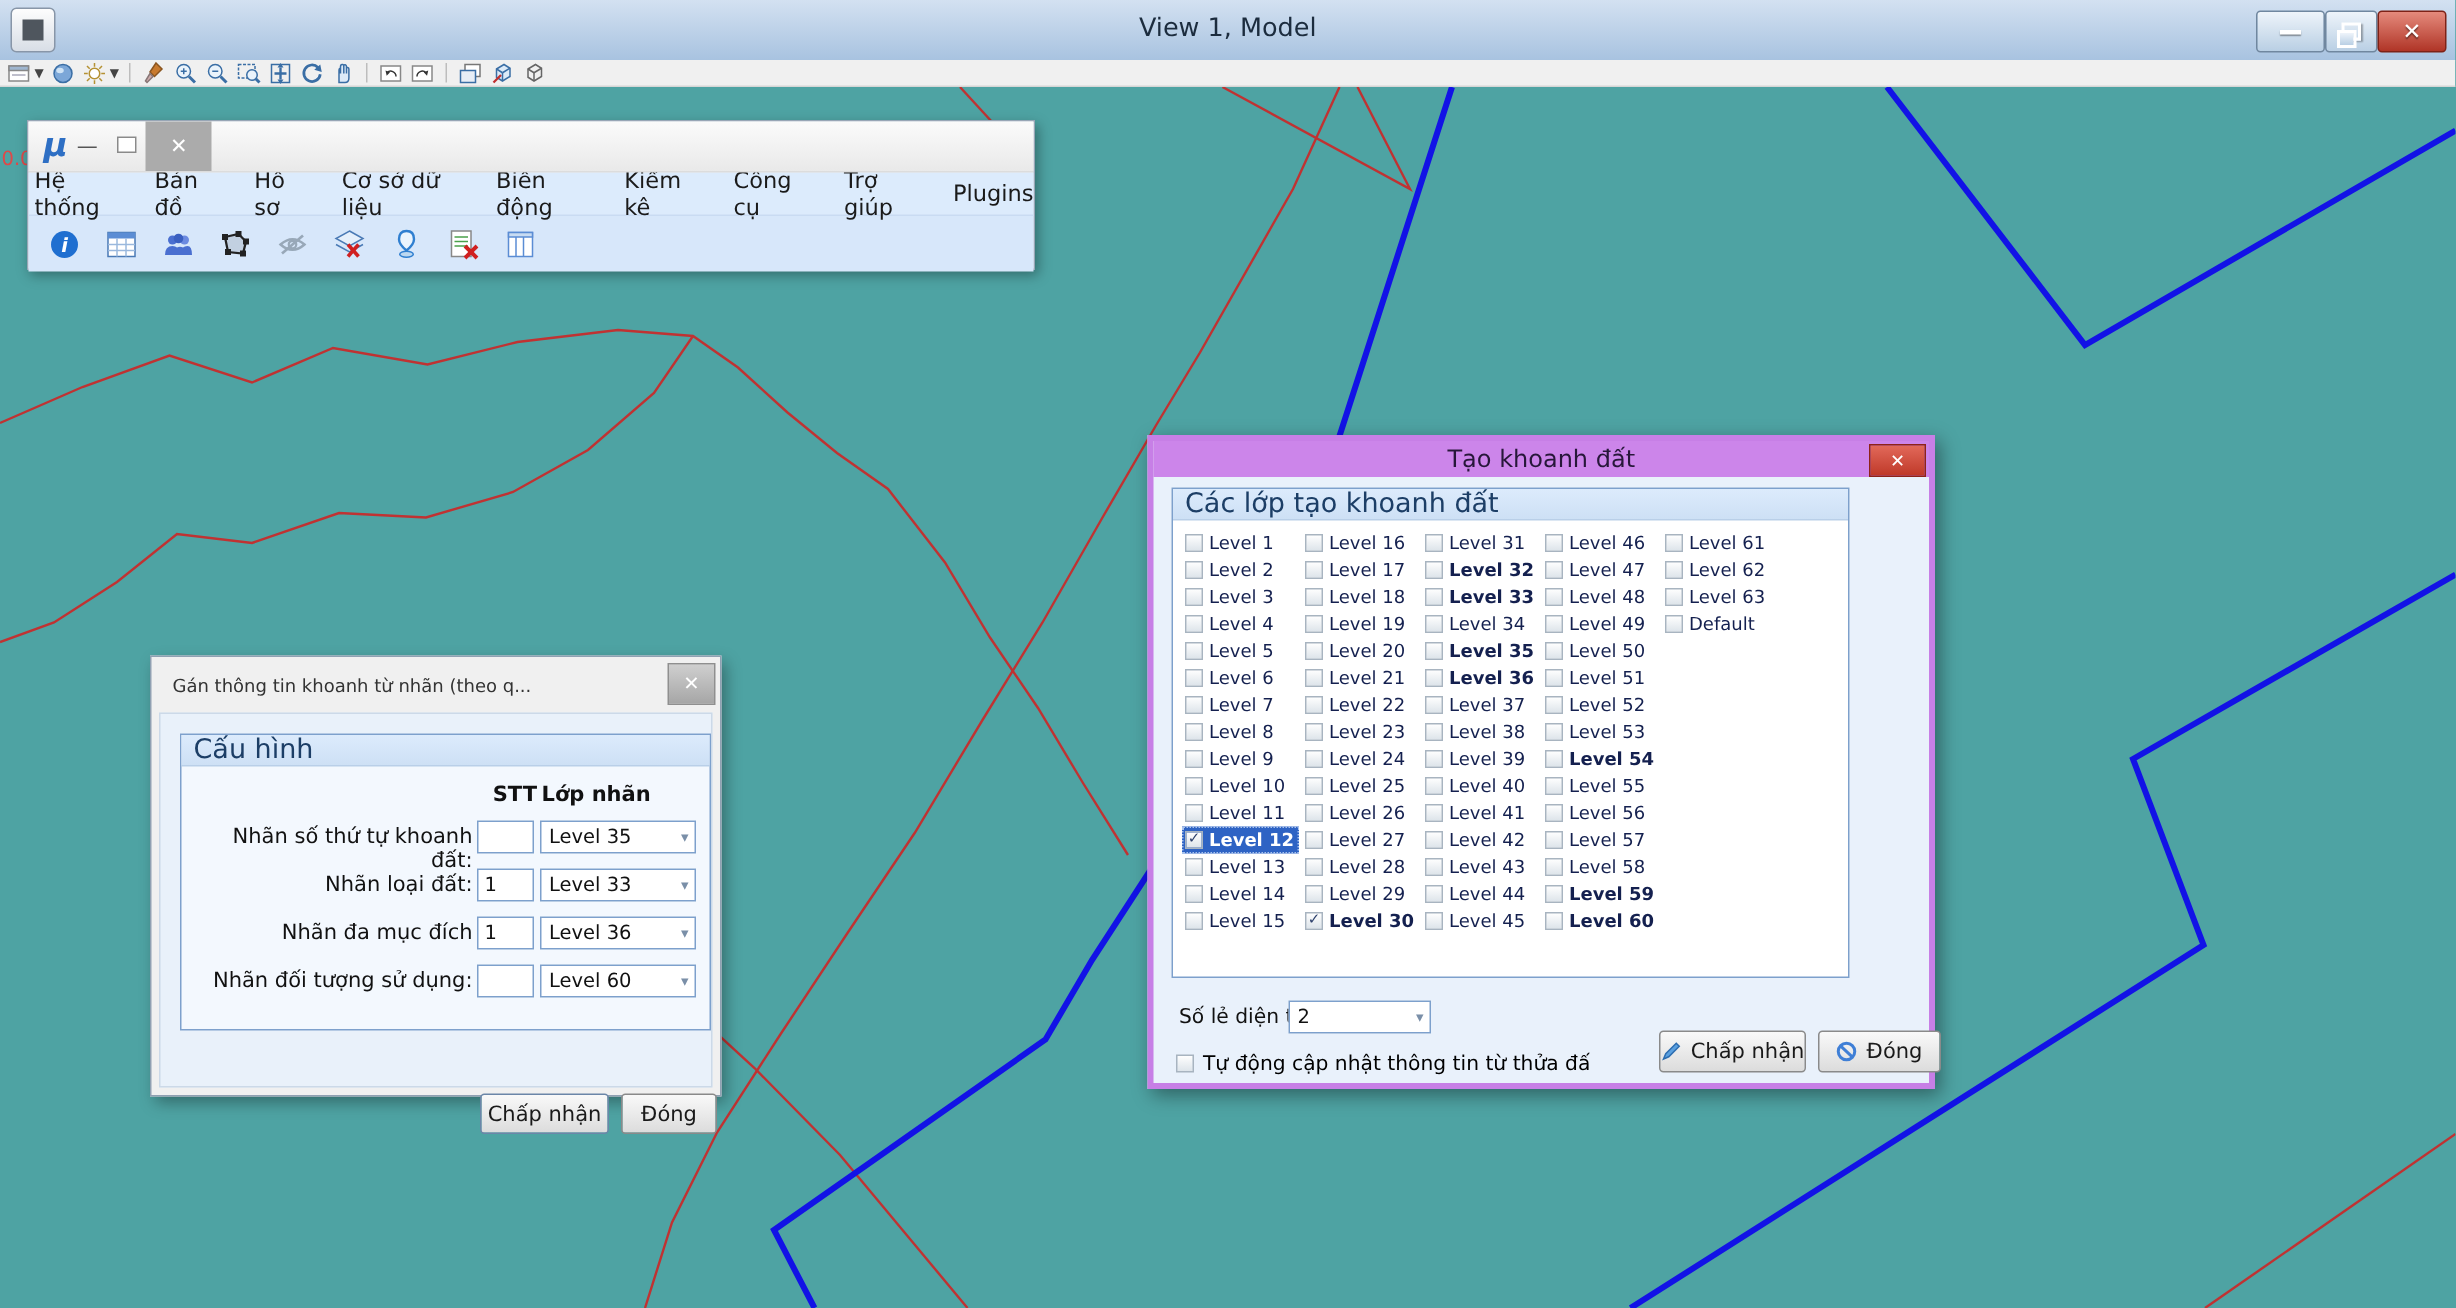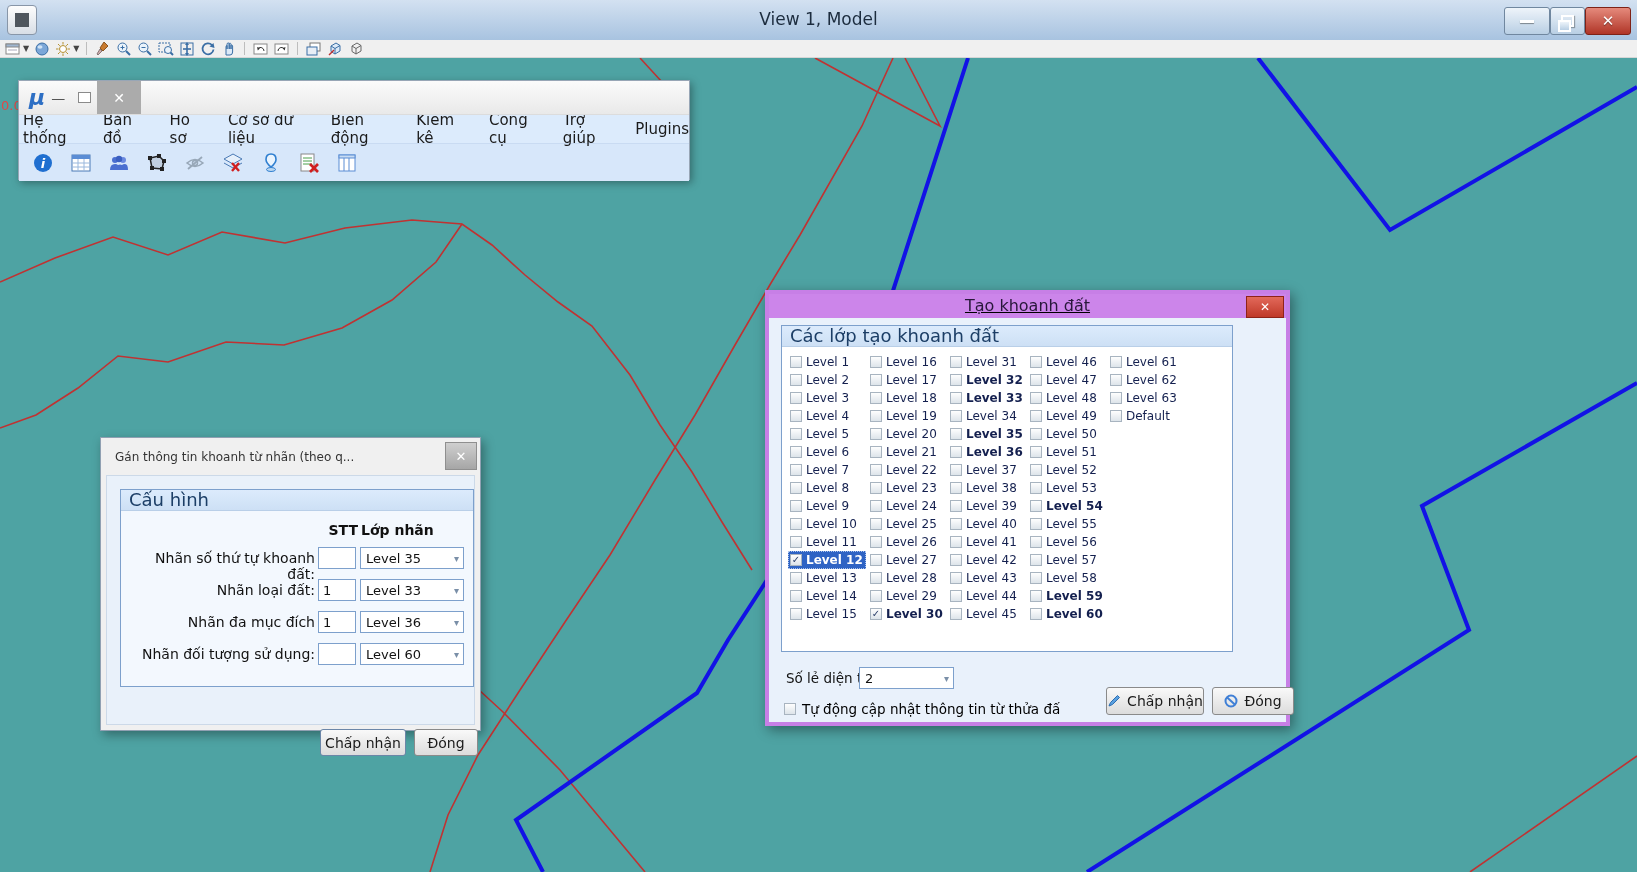--- a/index.html
+++ b/index.html
@@ -74,21 +74,21 @@
   .hdr{position:absolute;font-weight:bold;font-size:14px;color:#111;}
   .hdr.stt{left:197px;top:32px;width:40px;text-align:right;}
   .hdr.layer{left:240px;top:32px;width:110px;}
   .arow-label{position:absolute;left:4px;width:190px;text-align:right;font-size:14px;color:#111;}
   .arow-inp{position:absolute;left:197px;width:38px;height:22px;}
   .arow-cmb{position:absolute;left:239px;width:104px;height:22px;}
   .abtn{position:absolute;height:27px;}
 
   
   .cdlg{position:absolute;left:765px;top:290px;width:525px;height:436px;background:#e9f1fb;
-    border:4px solid #c77fe6;box-shadow:3px 4px 12px rgba(0,0,0,.4);box-sizing:border-box;text-decoration:underline;}
+    border:4px solid #c77fe6;box-shadow:3px 4px 12px rgba(0,0,0,.4);box-sizing:border-box;}
   .cdlg-title{height:24px;background:#cc85ea;text-align:center;font-size:16px;color:#27173a;line-height:24px;position:relative;}
   .cdlg-close{position:absolute;right:2px;top:2px;width:36px;height:20px;
     background:linear-gradient(#e2695a,#bf3929);border:1px solid #8e2318;color:#fff;
     display:flex;align-items:center;justify-content:center;font-size:12px;font-weight:bold;}
   .cgroup{position:absolute;left:12px;top:31px;width:450px;height:325px;border:1px solid #7da0cc;background:#fff;}
   .lv-grid{position:absolute;left:6px;top:27px;display:grid;grid-auto-flow:column;
     grid-template-rows:repeat(15,18px);grid-template-columns:repeat(5,80px);font-size:12px;color:#14204f;}
   .lv{display:flex;align-items:center;gap:4px;padding:0 3px 0 2px;width:fit-content;}
   .lv.b{font-weight:bold;}
   .lv.sel{background:#2e63c4;color:#fff;font-weight:bold;outline:1px dotted #aac4ee;outline-offset:-1px;}

